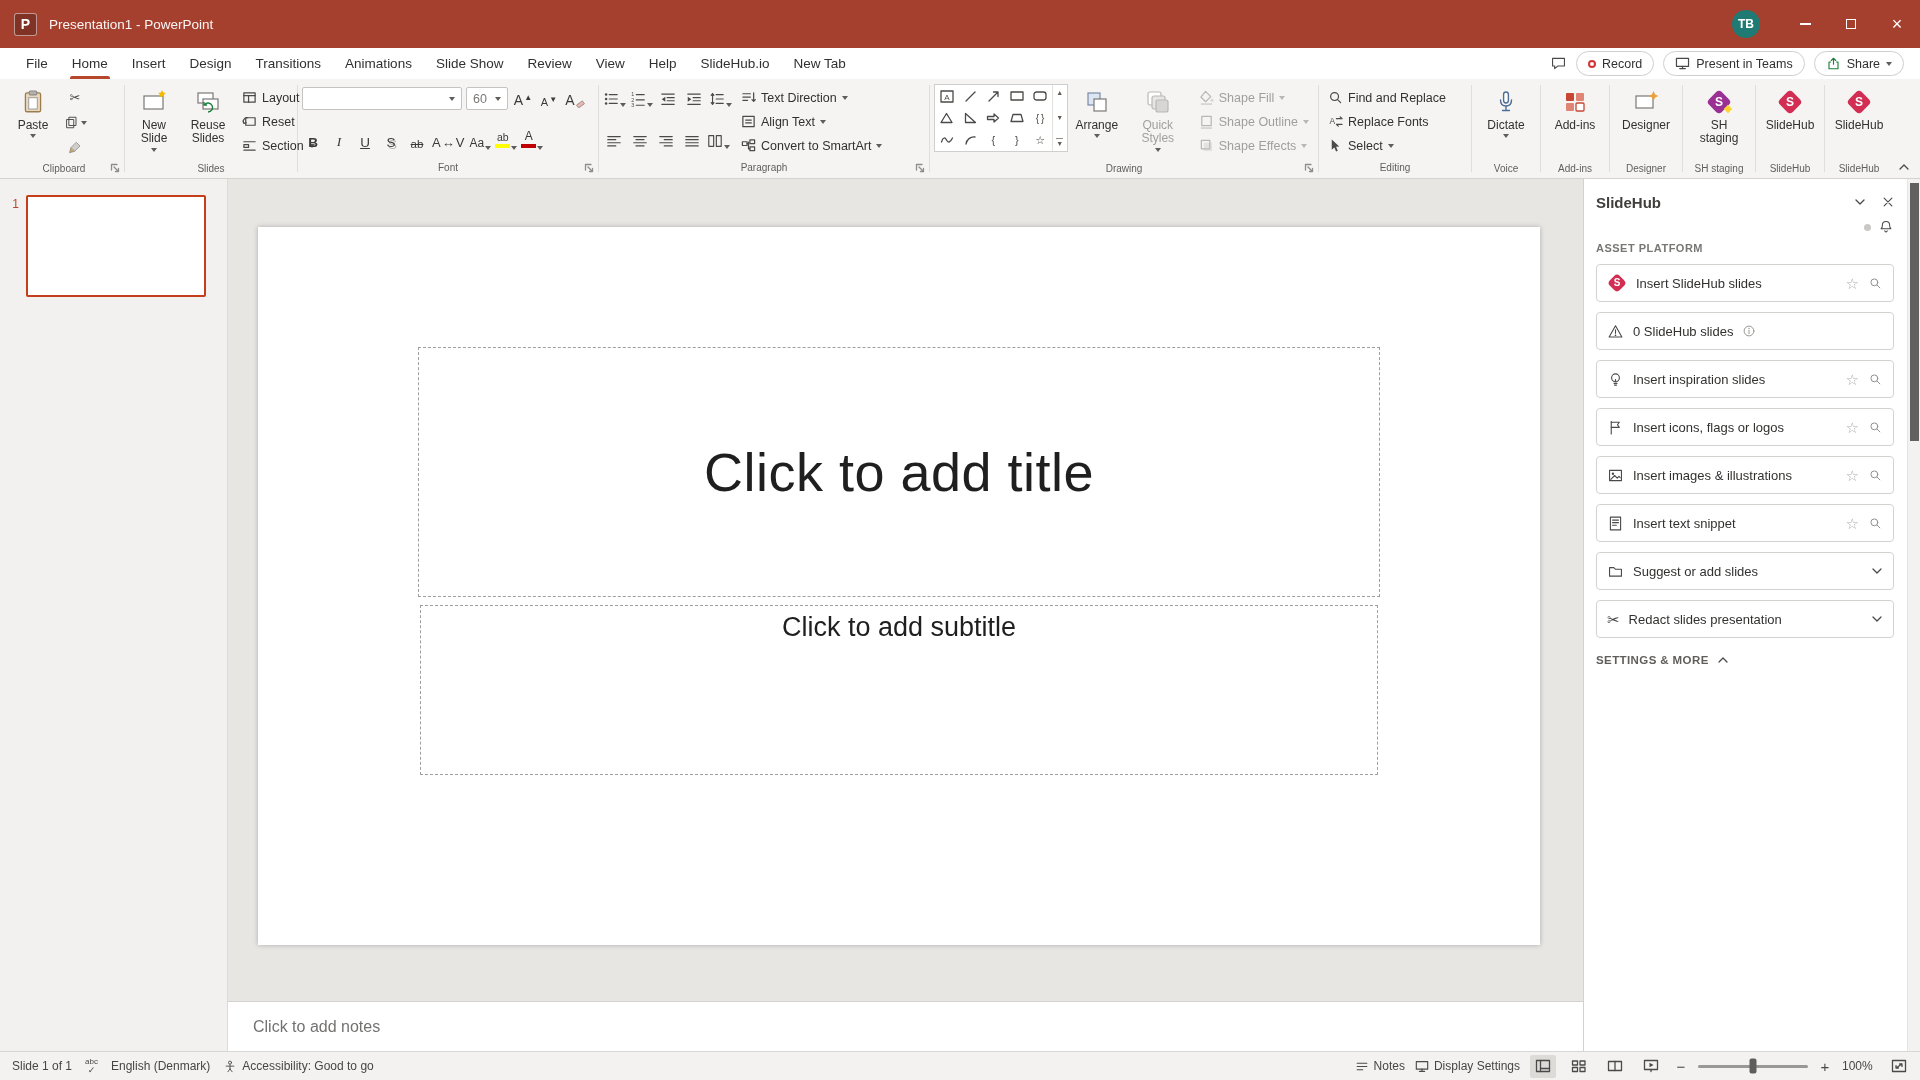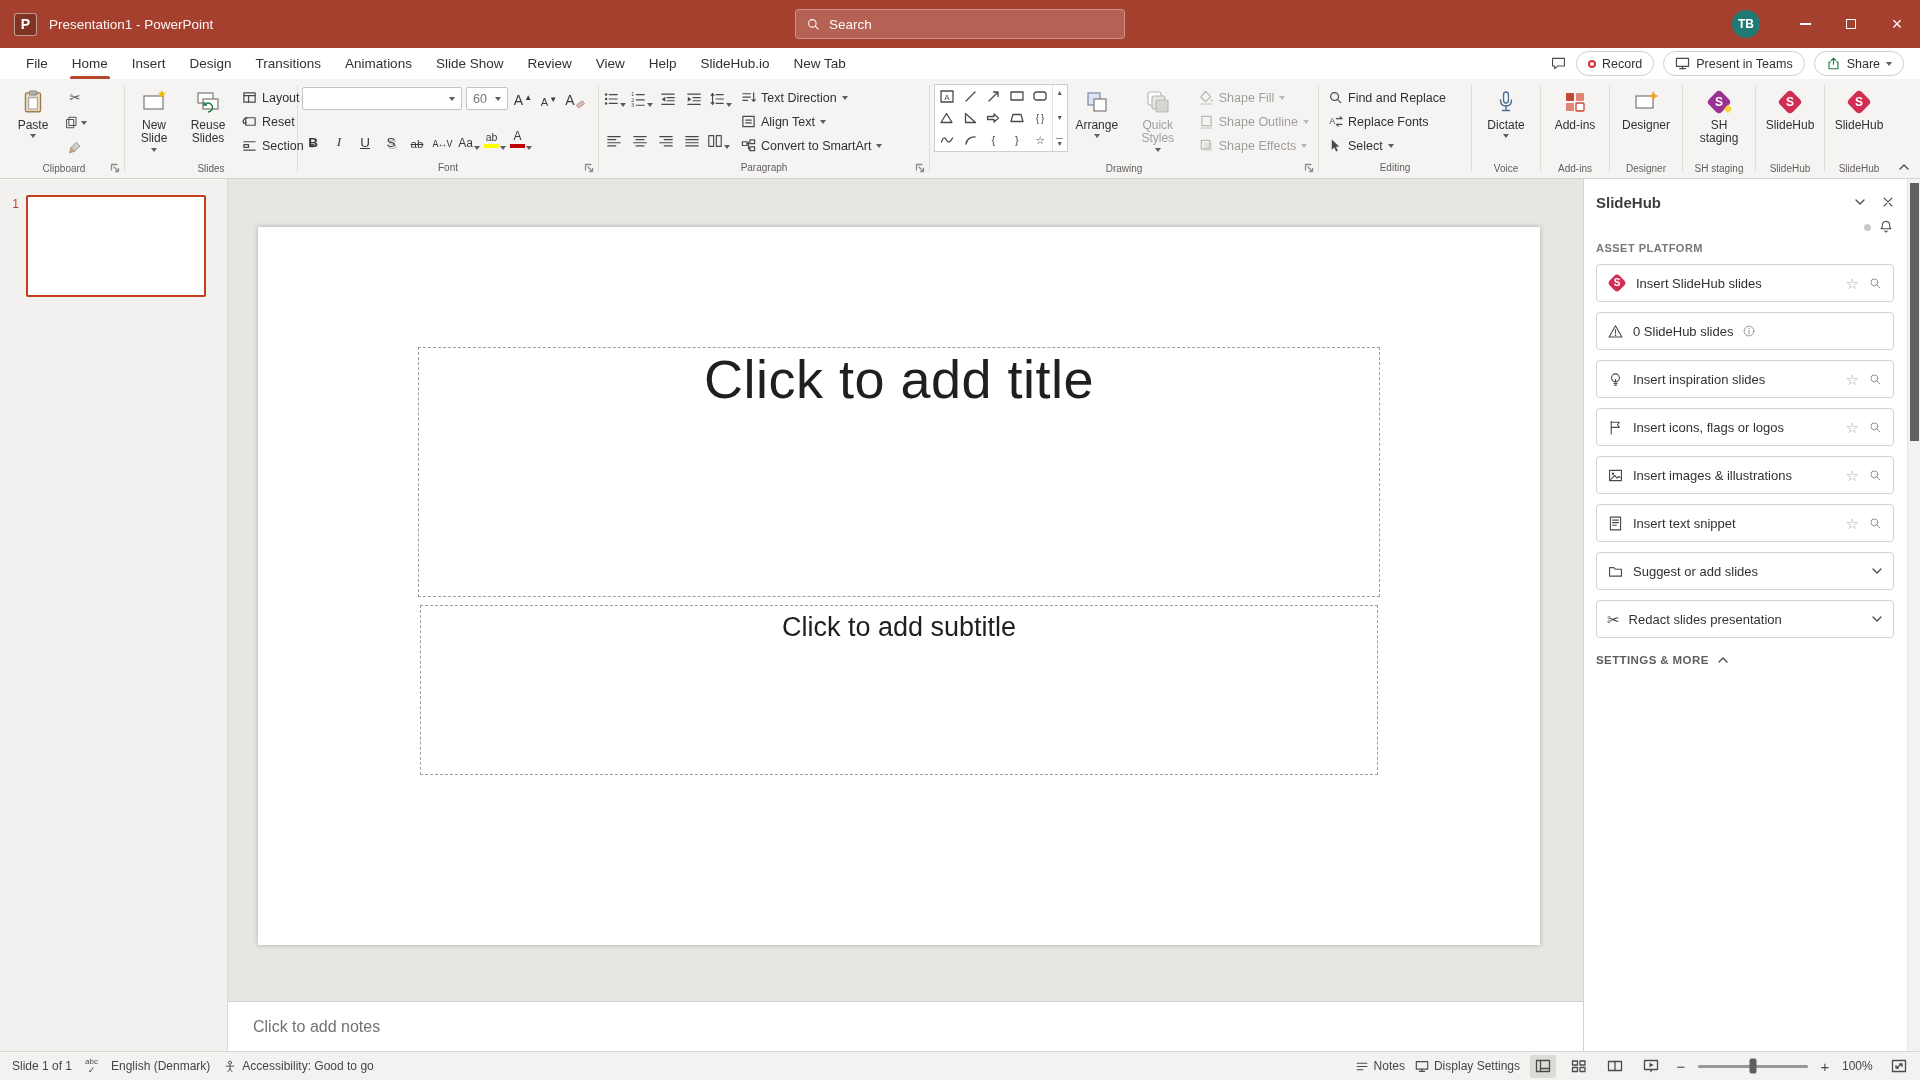--- a/index.html
+++ b/index.html
@@ -70,21 +70,21 @@
   
   .workspace{flex:1;display:flex;min-height:0;background:#e8e6e3;}
   .thumbs{width:228px;background:#f2f1f0;border-right:1px solid #dddbd8;padding-top:16px;flex:0 0 auto;}
   .thumb-row{display:flex;align-items:flex-start;gap:7px;padding-left:9px;}
   .thumb-num{font-size:12px;color:var(--tab_accent,#b7472a);margin-top:2px;width:10px;text-align:right;}
   .thumb{width:180px;height:102px;background:#fff;border:2px solid var(--selection_red,#c43e1c);border-radius:2px;}
   .editor{flex:1;display:flex;flex-direction:column;min-width:0;}
   .canvas-area{flex:1;position:relative;}
   .slide{position:absolute;left:30px;top:48px;width:1282px;height:718px;background:#fff;box-shadow:0 0 5px rgba(0,0,0,.25);}
   .ph{position:absolute;border:1px dashed #9f9f9f;}
-  .title-ph{left:160px;top:120px;width:962px;height:250px;display:flex;justify-content:center;}
+  .title-ph{left:160px;top:120px;width:962px;height:250px;display:flex;align-items:center;justify-content:center;}
   .title-ph span{font-size:54px;font-weight:300;color:#1f1f1f;letter-spacing:.5px;}
   .subtitle-ph{left:162px;top:378px;width:958px;height:170px;display:flex;justify-content:center;}
   .subtitle-ph span{font-size:27px;font-weight:300;color:#1f1f1f;margin-top:6px;}
   .notes{height:50px;background:#fff;border-top:1px solid #d3d1cf;display:flex;align-items:center;padding-left:25px;}
   .notes span{font-size:16px;color:#737271;}
 
   
   .sidebar{width:337px;background:#fff;border-left:1px solid #d4d2cf;position:relative;padding:9px 26px 0 12px;flex:0 0 auto;}
   .sb-header{display:flex;align-items:center;height:28px;}
   .sb-title{font-size:15px;font-weight:700;color:#3f3e3d;}
@@ -125,27 +125,20 @@
 
 <div class="app">
 
   <div class="titlebar">
     <div class="tb-left">
       <div class="ppt-icon">
           <span>P</span>
         </div>
       <span class="tb-title">Presentation1 - PowerPoint</span>
     </div>
-    <div class="tb-search">
-      <svg width="15" height="15" viewBox="0 0 20 20">
-          <circle cx="8.5" cy="8.5" r="5" fill="none" stroke="#fff" stroke-width="1.4"></circle>
-          <line x1="12.3" y1="12.3" x2="16.3" y2="16.3" stroke="#fff" stroke-width="1.4" stroke-linecap="round"></line>
-        </svg>
-      <input placeholder="Search" style="">
-    </div>
     <div class="tb-right">
       <div class="avatar">TB</div>
       <div class="wbtn">
           <div class="glyph-min"></div>
         </div>
       <div class="wbtn">
           <div class="glyph-max"></div>
         </div>
       <div class="wbtn">
           <span class="glyph-close">×</span>
@@ -346,21 +339,21 @@
                   <rect x="1" y="4" width="8" height="4" transform="rotate(-35 5 6)" fill="#e9b7b0" stroke="#8a8886" stroke-width=".8"></rect>
                 </svg>
               </div>
           </div>
           <div class="frow">
             <div class="tbtn fb">B</div>
             <div class="tbtn fi">I</div>
             <div class="tbtn fu">U</div>
             <div class="tbtn fsh">S</div>
             <div class="tbtn fst" style="font-size:11.5px;">ab</div>
-            <div class="tbtn" style="font-size:10px;letter-spacing:1px;font-family:Liberation Mono, monospace;">A↔V</div>
+            <div class="tbtn" style="font-size:13px;letter-spacing:1px;">A↔V</div>
             <div class="tbtn" style="font-size:12px;">Aa<i class="cv"></i></div>
             <div class="tbtn">
                 <div class="colorbtn">
                   <span style="font-size:10.5px;">ab</span>
                   <div class="bar" style="background:#ffff00;"></div>
                 </div>
                 <i class="cv"></i>
               </div>
             <div class="tbtn">
                 <div class="colorbtn">

